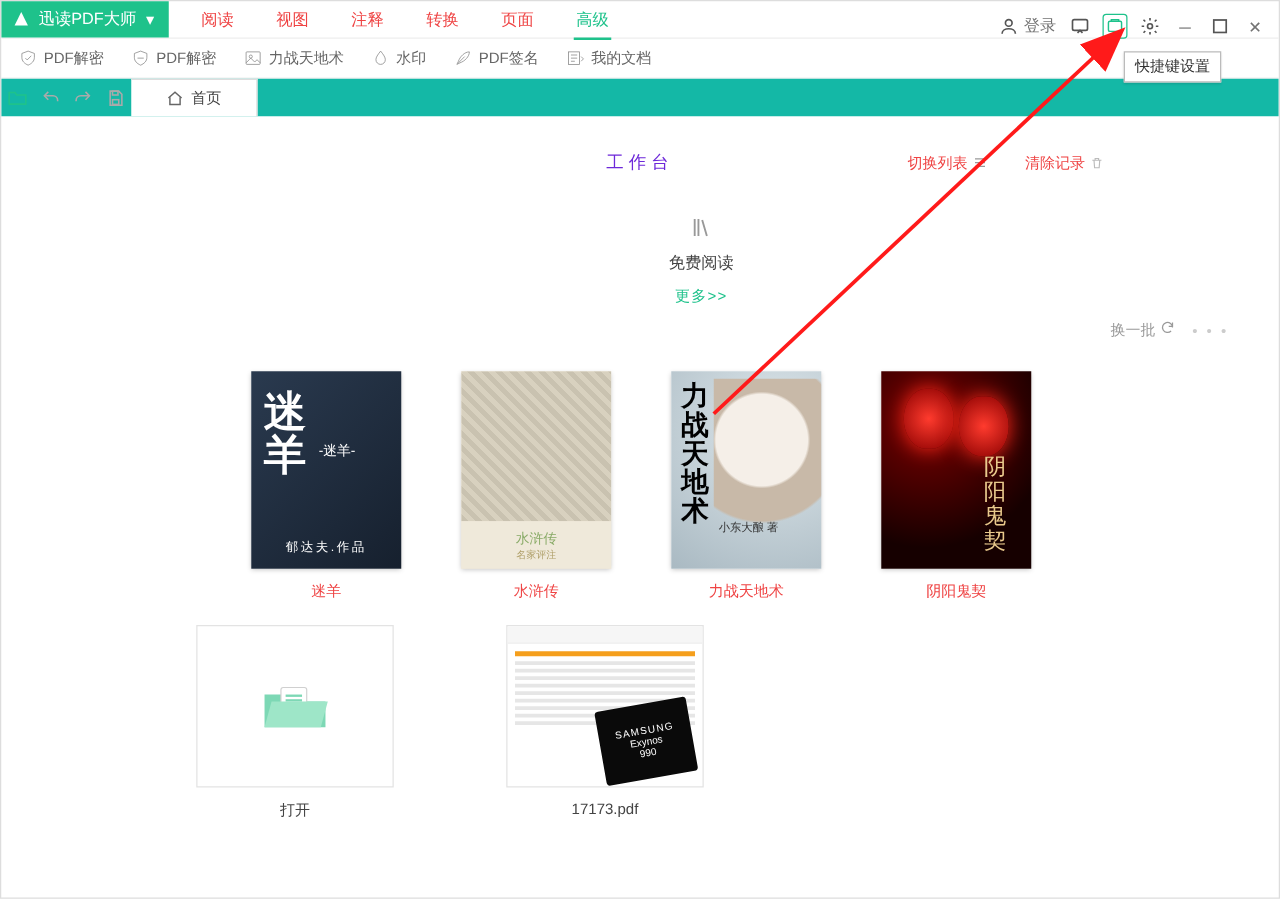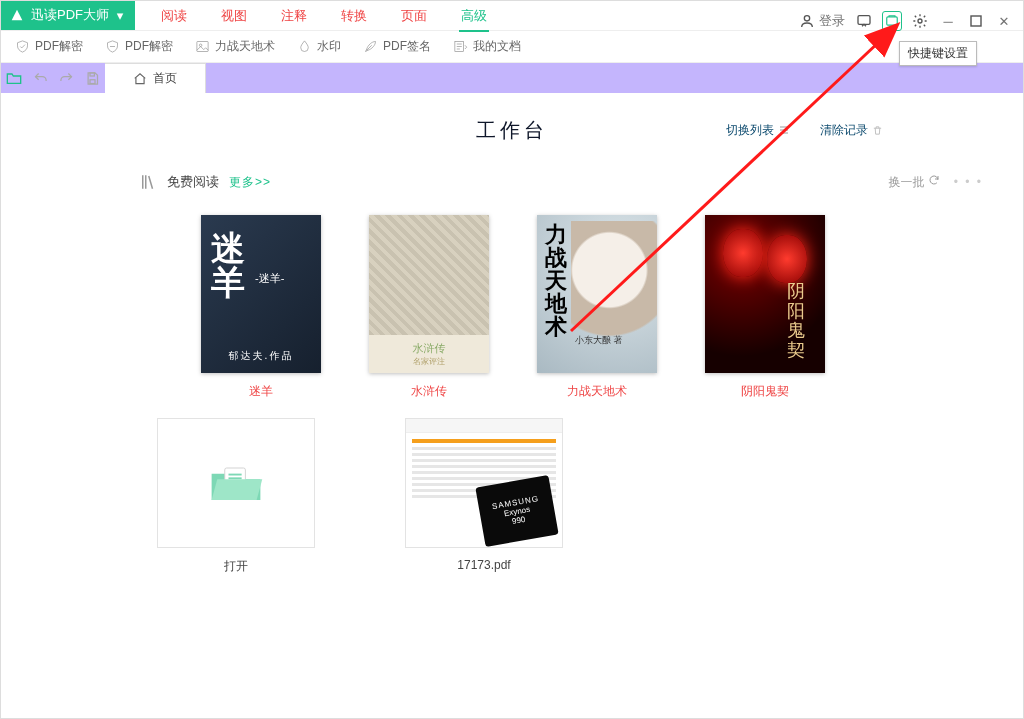--- a/index.html
+++ b/index.html
@@ -16,28 +16,28 @@
   .title-right { margin-left:auto; display:flex; align-items:center; gap:10px; padding-right:10px; color:#737373;}
   .title-right .icon { width:18px; height:18px; display:flex; align-items:center; justify-content:center;}
   .title-right .icon.hl { outline:1px solid #1ec28b; border-radius:2px; color:#1ec28b;}
   .title-right .win-btn { width:18px; height:18px; display:flex; align-items:center; justify-content:center; font-size:13px;}
   .login { display:flex; align-items:center; gap:4px; font-size:13px;}
   
   .toolbar { height:32px; display:flex; align-items:center; gap:22px; padding:0 14px; font-size:12px; color:#666; border-bottom:1px solid #eee;}
   .toolbar .tool { display:flex; align-items:center; gap:5px;}
   .toolbar svg { width:15px; height:15px; stroke:#888; fill:none;}
   
-  .tabstrip { height:30px; background:#c4b5fd; display:flex; align-items:stretch; font-size:12px; color:#888;}
+  .tabstrip { height:30px; background:#14b8a6; display:flex; align-items:stretch; font-size:12px; color:#888;}
   .tabstrip .ts-btn { width:26px; display:flex; align-items:center; justify-content:center;}
   .hometab { background:#fff; border-top:1px solid #ddd; border-right:1px solid #ddd; display:flex; align-items:center; gap:6px; padding:0 28px; color:#444;}
   
   .content { padding:0 40px; }
   .workbench-row { display:flex; align-items:center; justify-content:center; position:relative; height:74px; }
-  .workbench-title { font-size:20px; color:#0f172a; letter-spacing:4px;}
-  .workbench-right { position:absolute; right:100px; display:flex; gap:30px; font-size:12px; color:#0c4a6e;}
+  .workbench-title { font-size:14px; color:#6d28d9; letter-spacing:4px;}
+  .workbench-right { position:absolute; right:100px; display:flex; gap:30px; font-size:12px; color:#ef4444;}
   .workbench-right span { display:flex; align-items:center; gap:4px;}
   .section-head { display:flex; align-items:center; gap:10px; font-size:13px; color:#444; margin-top:6px; }
   .section-head .more { color:#1ec28b; font-size:12px; letter-spacing:1px;}
   .section-head .right { margin-left:auto; display:flex; align-items:center; gap:14px; color:#999; font-size:12px;}
   .book-row { display:flex; gap:48px; margin:24px 0 10px 58px;}
   .book { width:120px; display:flex; flex-direction:column; align-items:center; gap:10px;}
   .cover { width:120px; height:158px; box-shadow:0 1px 4px rgba(0,0,0,.25); background:#ccc; position:relative; overflow:hidden;}
   .book-title { font-size:12px; color:#ef4444;}
   .cov1 { background:linear-gradient(135deg,#2a3a4f,#16202e); color:#fff;}
   .cov1 .big { position:absolute; left:10px; top:16px; font-size:34px; font-weight:700; line-height:1; writing-mode:horizontal-tb;}
@@ -222,21 +222,21 @@
       </span>
       <span>
         <span>清除记录</span>
         <svg width="11" height="11" viewBox="0 0 24 24" fill="none" stroke="#bbb" stroke-width="2">
             <path d="M4 7h16M9 7V4h6v3M7 7l1 13h8l1-13"></path>
           </svg>
       </span>
     </div>
   </div>
 
-  <div class="section-head" style="margin-left:98px;">
+  <div class="section-head" style="margin-left:98px;flex-direction:column;">
     <svg class="section-ico" viewBox="0 0 24 24">
         <path d="M5 3v18M9 3v18M13 4l5 17" stroke-width="2"></path>
       </svg>
     <span>免费阅读</span>
     <span class="more">更多&gt;&gt;</span>
     <div class="right">
       <span>
         <span>换一批</span>
         <svg width="12" height="12" viewBox="0 0 24 24" fill="none" stroke="#999" stroke-width="2">
             <path d="M20 12a8 8 0 10-2.3 5.6M20 4v6h-6"></path>

